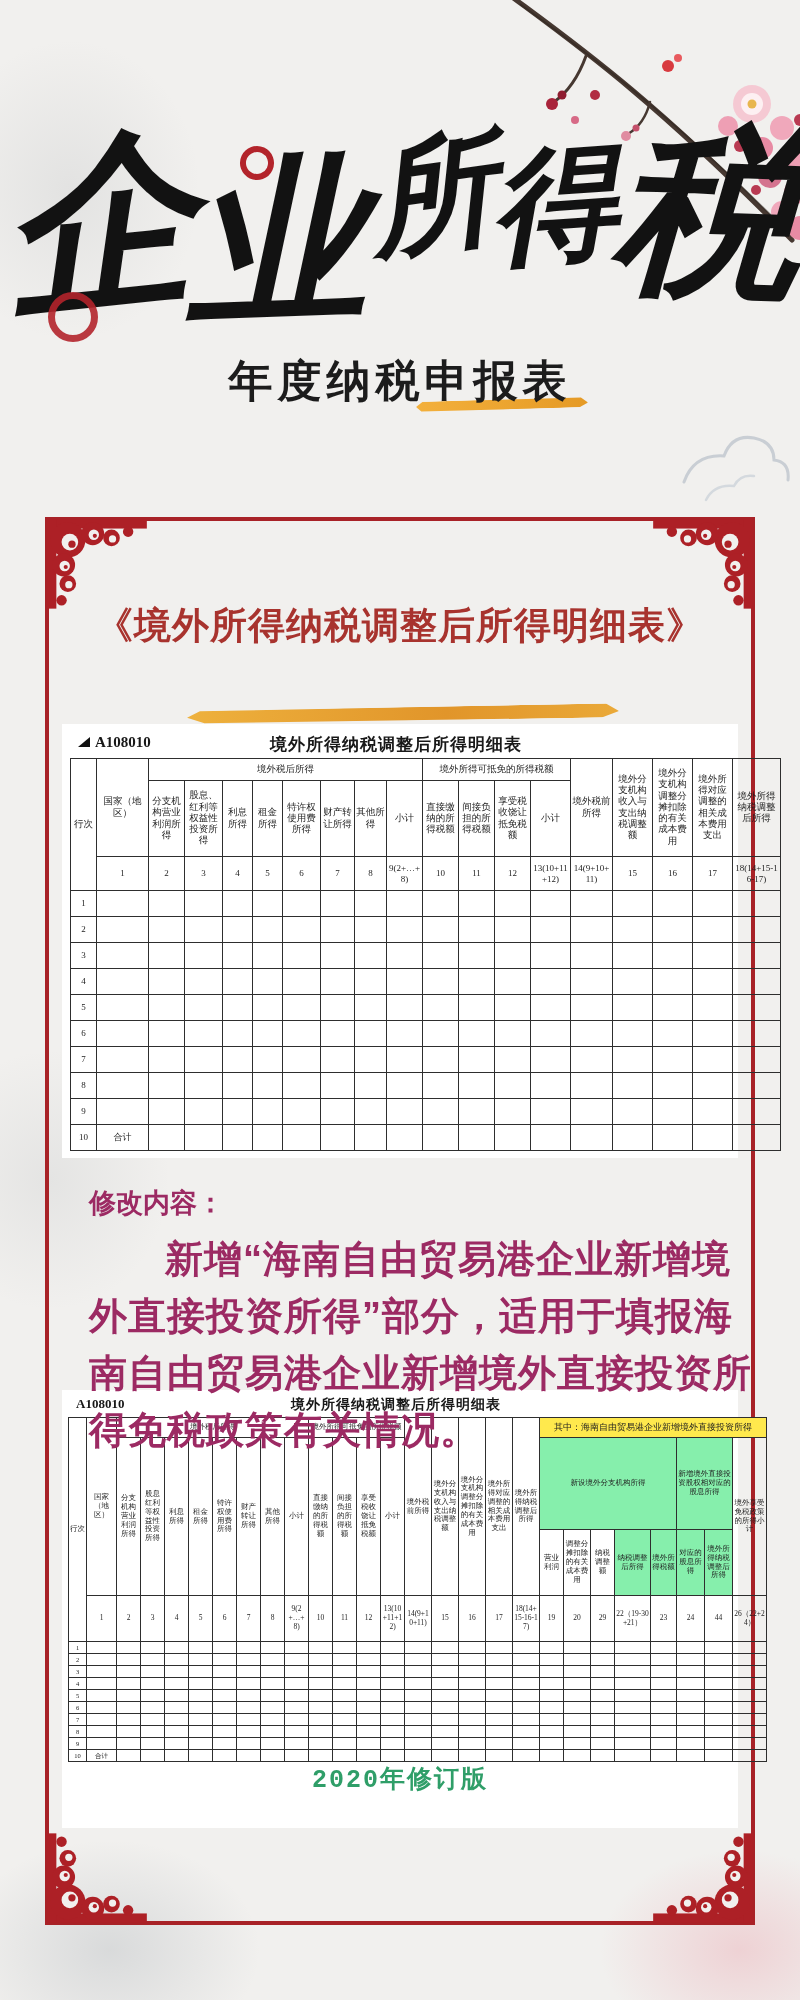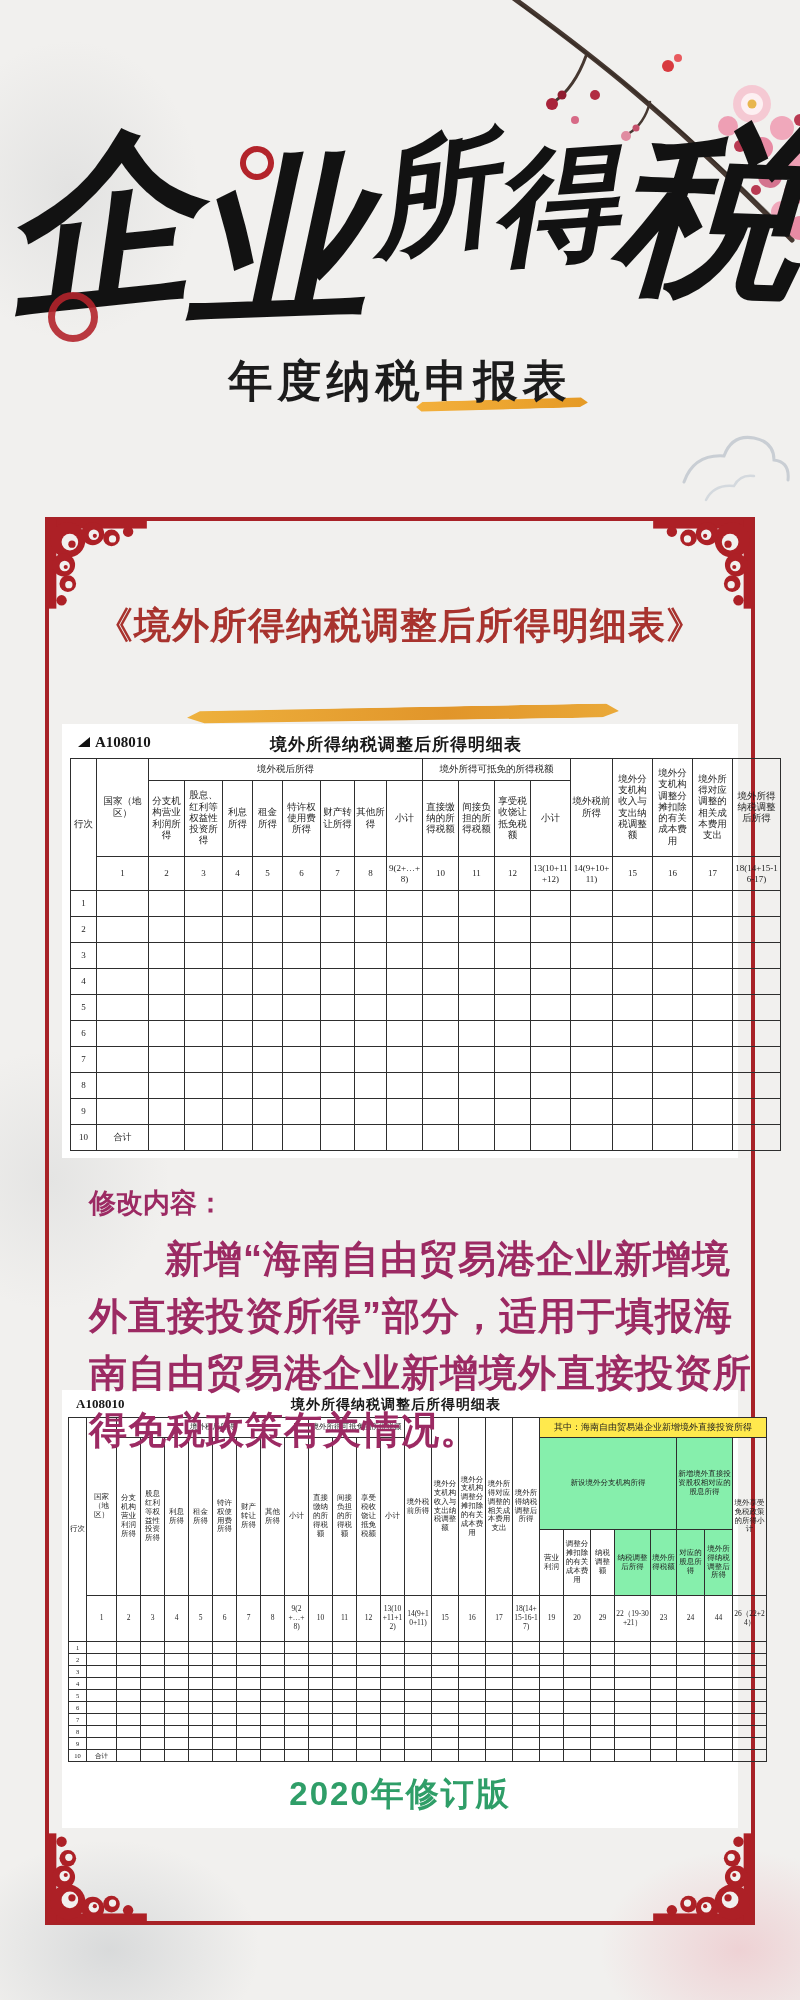--- a/index.html
+++ b/index.html
@@ -102,22 +102,22 @@
   .t2 tbody td { height:12px; font-size:6.5px; padding:0; }
   .hl { background:#86efac; color:#8a4310; font-weight:bold; }
   .hl-band { background:#ffe94d; color:#c13327; font-weight:bold; font-size:9px !important; }
 
   
   .modify { position:absolute; top:664px; left:16px; width:670px;
     color:#9c2a63; font-weight:bold; z-index:2;margin-left:24px; }
   .modify .head { font-size:27px; margin-bottom:10px; }
   .modify .body { font-size:38px; line-height:1.5; text-indent:2em; letter-spacing:1px; }
 
-  .revision { text-align:center; margin-top:10px; font-size:33px; font-weight:bold;
-    color:#2f9e68; font-family:Liberation Sans, sans-serif; letter-spacing:2px; }
+  .revision { text-align:center; font-size:25px; font-weight:bold;
+    color:#2f9e68; font-family:Liberation Mono, monospace; letter-spacing:2px; }
 </style>
 </head>
 <body>
 
 <div class="blob blob-tl"></div>
 <div class="blob blob-ml"></div>
 <div class="blob blob-bl"></div>
 <div class="blob blob-br"></div>
 
 <svg class="blossom" viewBox="0 0 300 270">

